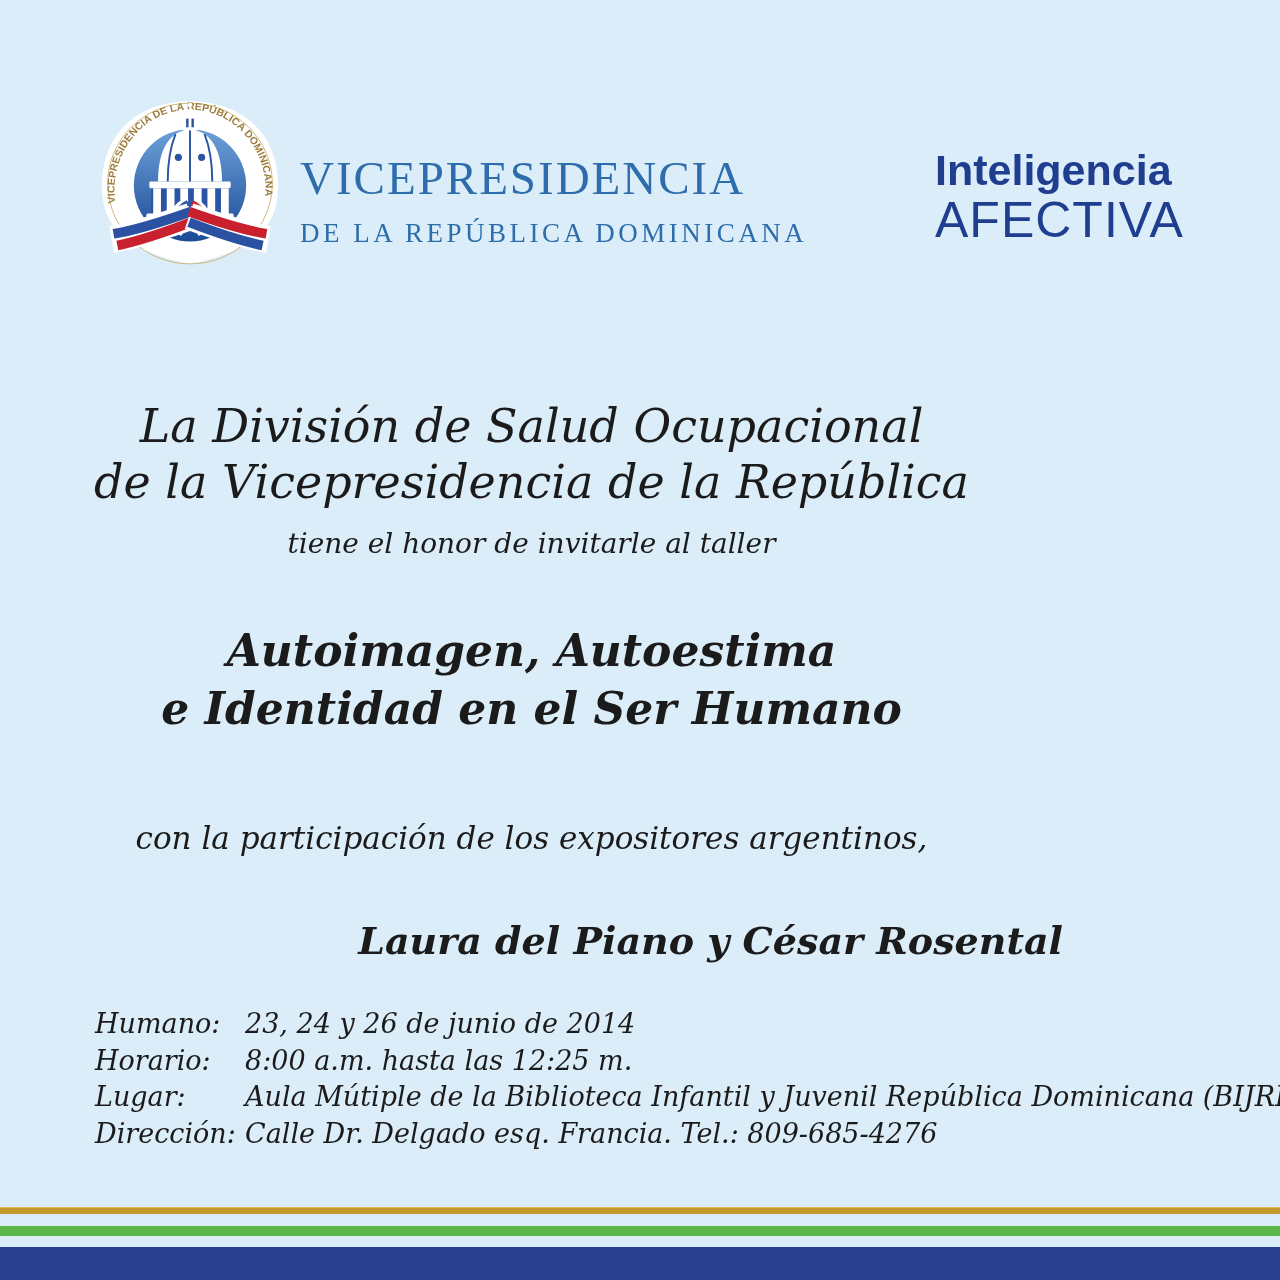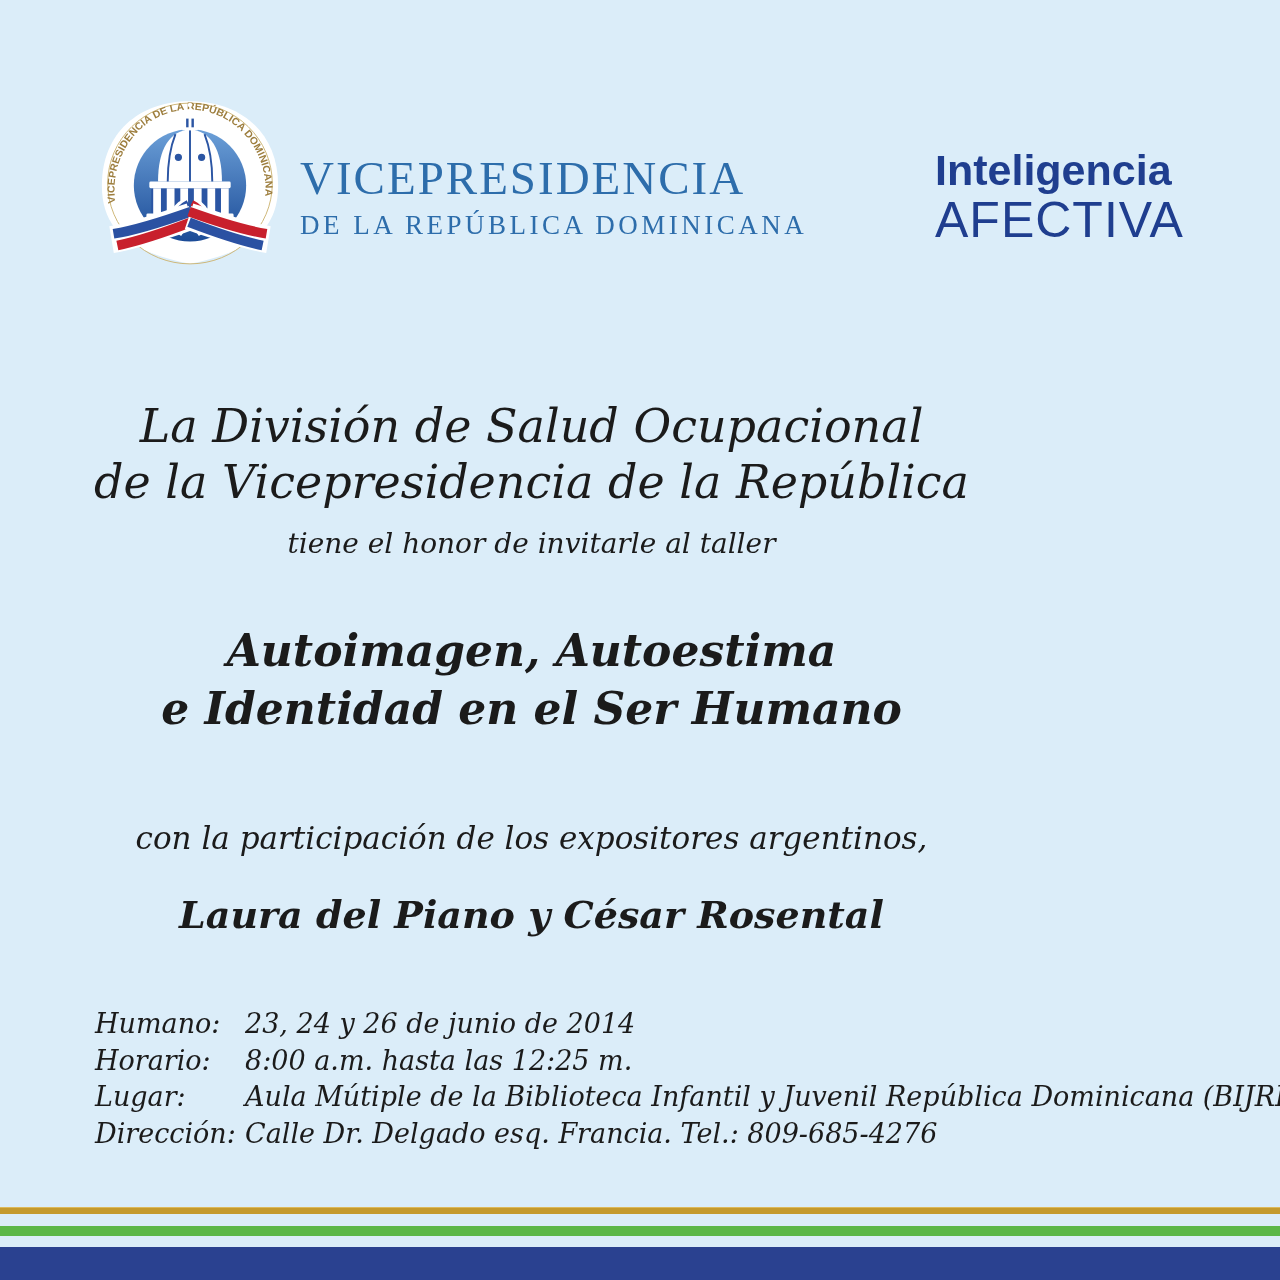--- a/index.html
+++ b/index.html
@@ -21,37 +21,37 @@
     position:absolute; left:300px; top:152px;
     color:#2d6dab;
     font-family:"Liberation Serif", serif;
   }
   .wordmark-main {
     font-size:47px; letter-spacing:2px; line-height:52px;
     white-space:nowrap;
   }
   .wordmark-sub {
     font-size:27px; letter-spacing:3.5px; line-height:34px;
-    margin-top:4px; white-space:nowrap;
+    margin-top:12px; white-space:nowrap;
   }
   .program {
     position:absolute; left:935px; top:146px; width:250px;
     text-align:left; color:#1f3e8f;
     font-family:"Liberation Sans", sans-serif;
   }
   .program-line1 { font-size:43px; font-weight:bold; line-height:48px; }
   .program-line2 { font-size:50px; font-weight:normal; letter-spacing:1px; line-height:52px; }
 
   
   .center-block { position:absolute; left:0; width:1063px; text-align:center; }
   .host      { top:398px; font-size:46px; font-style:italic; line-height:56px; }
   .intro     { top:527px; font-size:28px; font-style:italic; }
   .workshop  { top:622px; font-size:44px; font-style:italic; font-weight:bold; line-height:58px; }
   .participation { top:820px; font-size:31px; font-style:italic; }
-  .speakers  { top:892px; font-size:38px; font-style:italic; font-weight:bold; }
+  .speakers  { top:918px; font-size:38px; font-style:italic; font-weight:bold;text-align:right; }
 
   
   .details {
     position:absolute; left:95px; top:1006px;
     font-size:27px; font-style:italic;
   }
   .detail-row { display:flex; line-height:36.5px; }
   .detail-label { width:150px; flex:0 0 150px; }
   .detail-value { white-space:nowrap; }
 

